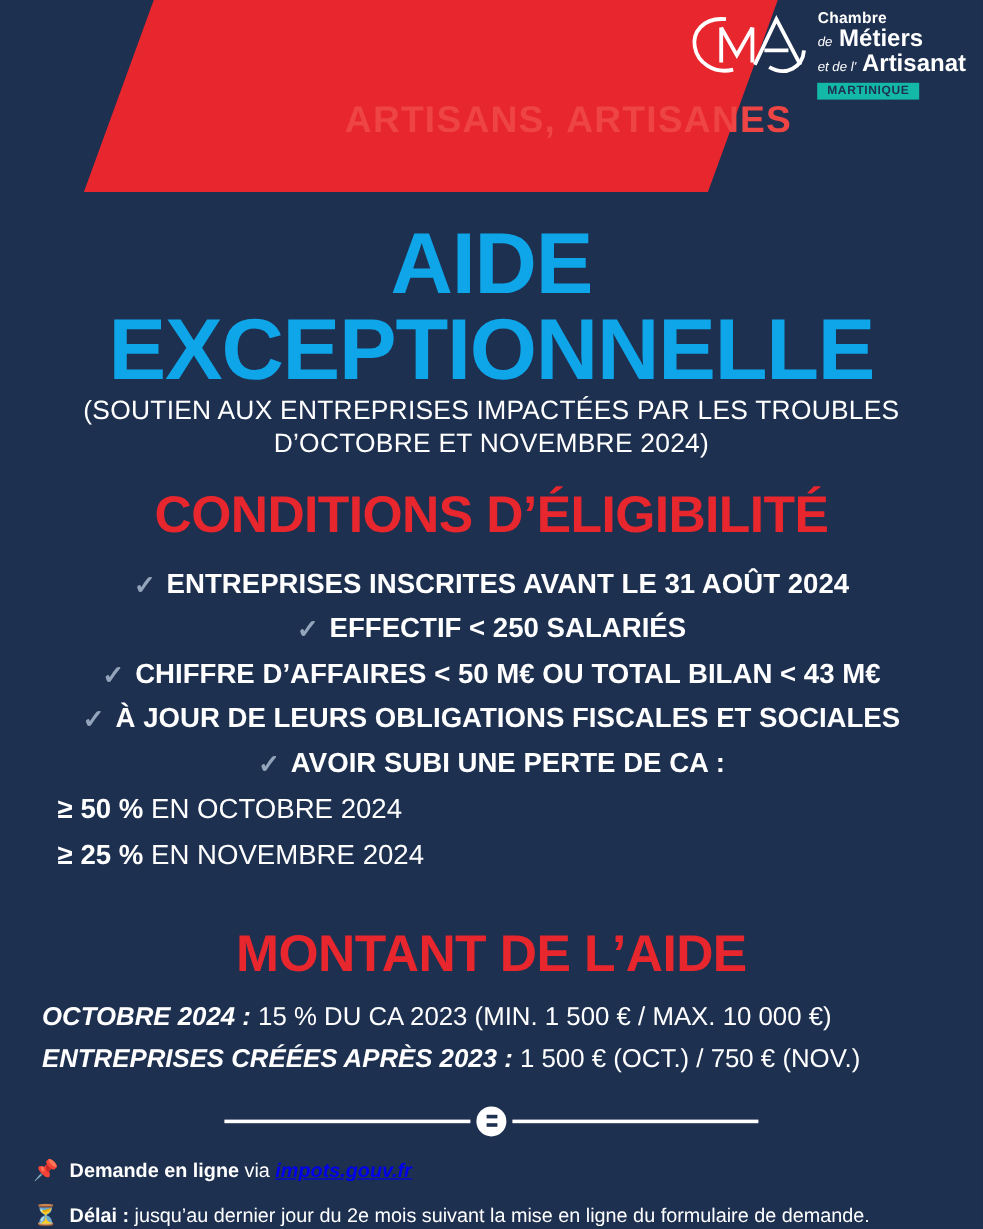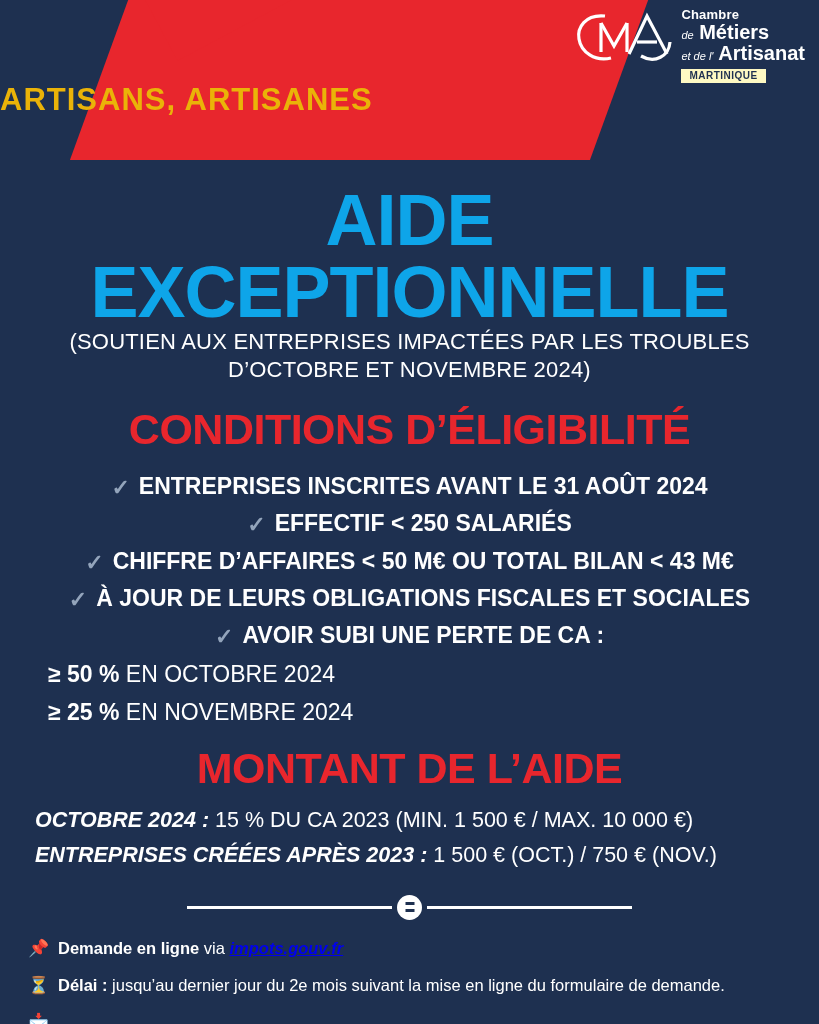--- a/index.html
+++ b/index.html
@@ -42,25 +42,25 @@
     background: #e8262d;
     transform: rotate(-28deg);
     transform-origin: top left;
     border-radius: 0 0 0 0;
   }
   .artisans-banner {
     position: absolute;
     left: 0;
     top: 82px;
     width: 660px;
-    text-align: left;
+    text-align: right;
     font-size: 31px;
     font-weight: bold;
     letter-spacing: 1px;
-    color: #eab308;
+    color: #ef4444;
     z-index: 5;
   }
 
   
   .logo-wrap {
     position: absolute;
     right: 14px;
     top: 6px;
     display: flex;
     align-items: flex-start;
@@ -77,21 +77,21 @@
     color: #ffffff;
     line-height: 1.05;
     padding-top: 2px;
   }
   .logo-text .l1 { font-size: 13px; font-weight: bold; letter-spacing: .2px;}
   .logo-text .l2 { font-size: 20px; font-weight: bold; }
   .logo-text .l3 { font-size: 20px; font-weight: bold; }
   .logo-text .l2 .small, .logo-text .l3 .small { font-size: 11px; font-weight: normal; font-style: italic;}
   .logo-badge {
     margin-top: 5px;
-    background: #fef9c3;
+    background: #14b8a6;
     color: #1e3050;
     font-size: 10px;
     font-weight: bold;
     letter-spacing: .5px;
     padding: 2px 8px;
     display: inline-block;
   }
 
   
   .main-title {
@@ -112,21 +112,21 @@
     letter-spacing: .2px;
   }
   .section-title {
     text-align: center;
     color: #e8262d;
     font-size: 43px;
     font-weight: bold;
     letter-spacing: -0.5px;
     margin-top: 22px;
   }
-  .section-title.amount { margin-top: 12px; }
+  .section-title.amount { margin-top: 39px; }
 
   
   .elig-list {
     margin: 14px 0 0 0;
     padding: 0;
     list-style: none;
   }
   .elig-item {
     display: flex;
     align-items: baseline;

